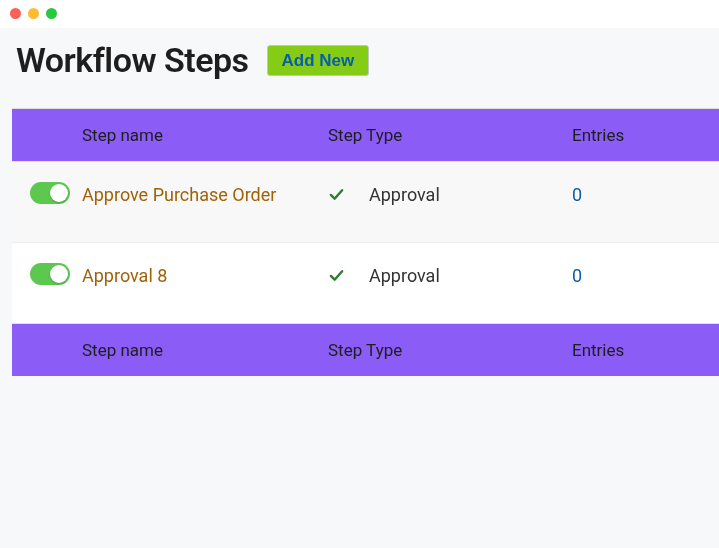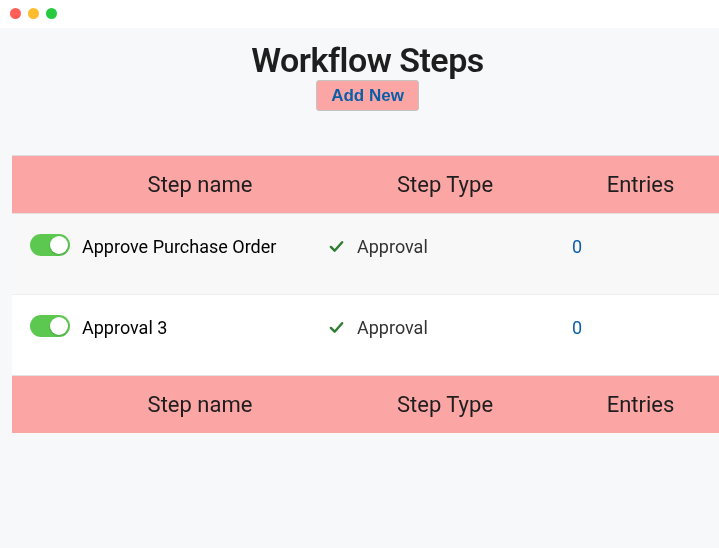--- a/index.html
+++ b/index.html
@@ -27,32 +27,32 @@
 
     .page {
       padding: 12px 0 0 14px;
       background: #f7f8f9;
       min-height: calc(548px - 28px);
     }
 
     .page-header {
       display: flex;
       align-items: center;
-      margin-bottom: 44px;
+      gap: 18px;
+      margin-bottom: 28px;
       padding-left: 2px;
-      flex-direction: column;
     }
     .page-title {
       font-size: 34px;
       font-weight: 600;
       color: #1e1e1e;
       letter-spacing: -0.5px;
     }
     .add-new-btn {
-      background: #fca5a5;
+      background: #84cc16;
       border: 1px solid #c4c4c4;
       color: #0a5ea8;
       padding: 6px 14px;
       font-size: 17px;
       font-weight: 600;
       border-radius: 3px;
       cursor: pointer;
       line-height: 1;
     }
 
@@ -61,26 +61,26 @@
       border-top: 1px solid #ddd;
       margin-left: -2px;
     }
 
     .tbl {
       width: 100%;
       border-collapse: collapse;
     }
     .tbl thead th,
     .tbl tfoot th {
-      text-align: center;
+      text-align: left;
       font-weight: 400;
-      font-size: 22px;
+      font-size: 17px;
       color: #1e1e1e;
       padding: 16px 10px 16px 0;
-      background: #fca5a5;
+      background: #8b5cf6;
     }
     .tbl thead { border-bottom: 1px solid #e2e2e2; }
     .tbl tfoot { border-top: 1px solid #e2e2e2; }
 
     .col-toggle { width: 70px; }
     .col-name { width: 246px; }
     .col-type { width: 244px; }
     .col-entries { width: auto; }
 
     .hdr-name, .hdr-type, .hdr-entries { padding-left: 2px; }
@@ -112,31 +112,31 @@
     .toggle::after {
       content: "";
       position: absolute;
       right: 2px; top: 2px;
       width: 18px; height: 18px;
       background: #fff;
       border-radius: 50%;
       box-shadow: 0 1px 2px rgba(0,0,0,0.2);
     }
 
-    .type-cell { display: flex; align-items: center; gap: 12px; }
+    .type-cell { display: flex; align-items: center; gap: 24px; }
     .type-icon { width: 17px; height: 17px; display: inline-flex; align-items: center; justify-content: center; flex-shrink: 0; }
 
     .entries-link {
       color: #0a5ea8;
       text-decoration: none;
       font-size: 18px;
     }
 
     .step-name-link {
-      color: #000000;
+      color: #a16207;
       text-decoration: none;
     }
   </style>
 </head>
 <body>
 
 <div class="title-bar">
   <div class="tb-dot tb-red"></div>
   <div class="tb-dot tb-yellow"></div>
   <div class="tb-dot tb-green"></div>
@@ -188,21 +188,21 @@
           </td>
         </tr>
 
 
 
         <tr>
           <td class="toggle-cell">
             <span class="toggle"></span>
           </td>
           <td>
-            <a href="#" class="step-name-link">Approval 3</a>
+            <a href="#" class="step-name-link">Approval 8</a>
           </td>
           <td>
             <div class="type-cell">
               <span class="type-icon">
                 <svg viewBox="0 0 16 16" width="15" height="15">
                     <path d="M2 8.5 L6 12.5 L14 3.5" stroke="#2e7d32" stroke-width="2.6" fill="none" stroke-linecap="round" stroke-linejoin="round"></path>
                   </svg>
               </span>
               <span>Approval</span>
             </div>

